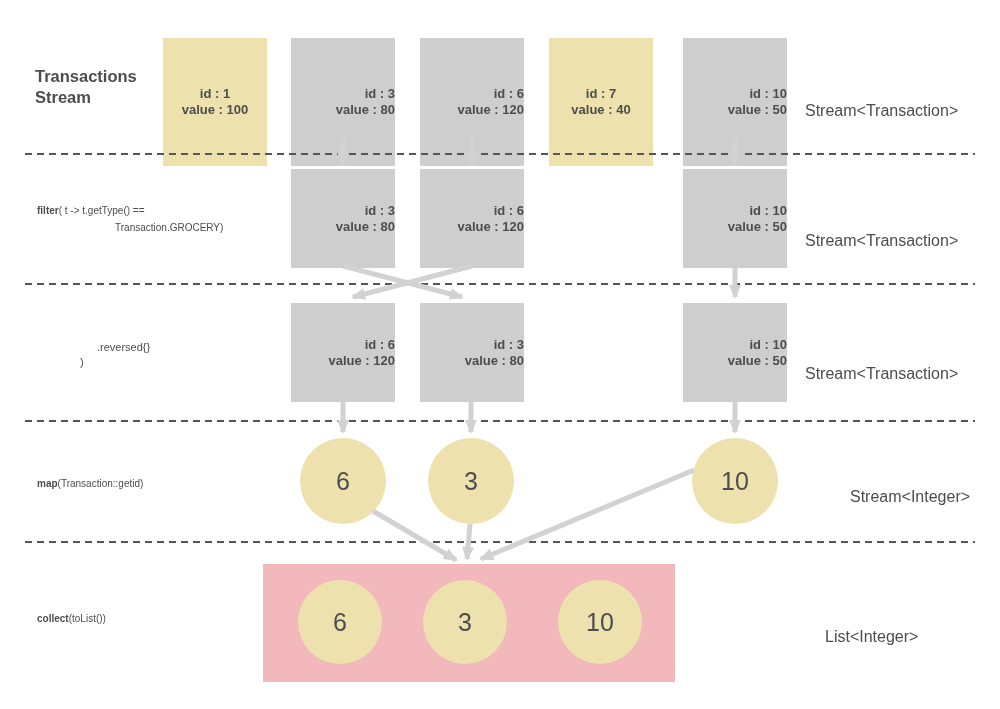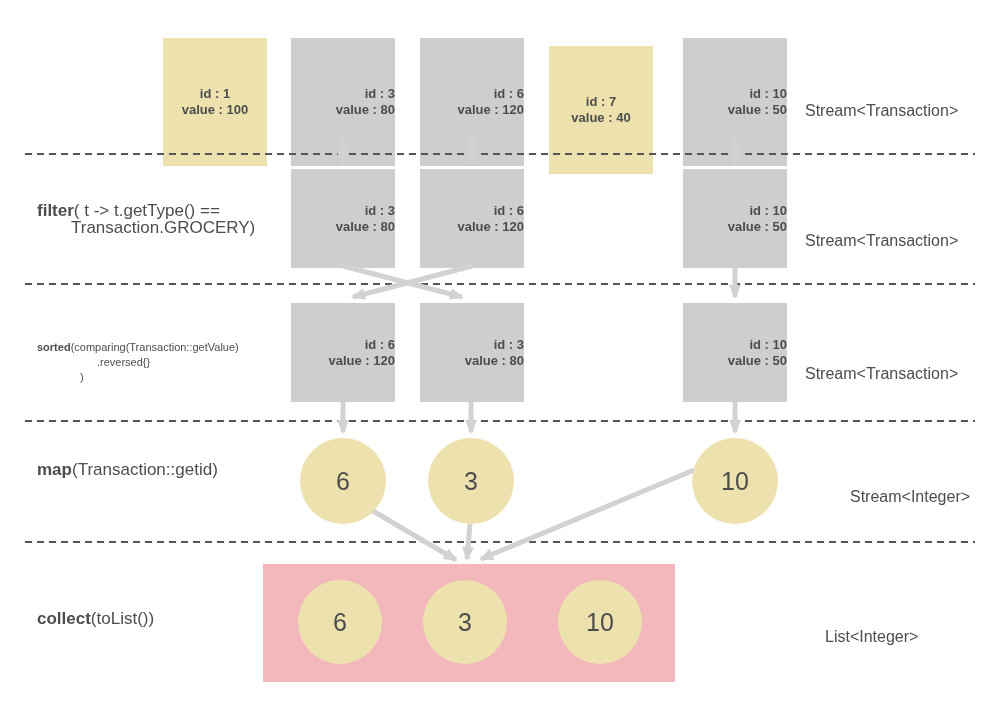--- a/index.html
+++ b/index.html
@@ -22,24 +22,24 @@
   .box.gray{background:var(--gray);align-items:flex-end;}
   .box.yellow{background:var(--yellow);}
   .row23{height:99px;}
   .circle{
     position:absolute; width:86px; height:86px; border-radius:50%; background:var(--yellow);
     display:flex; align-items:center; justify-content:center; font-size:25px; z-index:2;
   }
   .circle.small{width:84px;height:84px;}
   .collect-rect{position:absolute; left:263px; top:564px; width:412px; height:118px; background:var(--pink); z-index:1;}
   .type-label{position:absolute; font-size:16px; white-space:nowrap; z-index:3;margin-top:20px;}
-  .op-label{position:absolute; font-size:17px; line-height:17px; white-space:nowrap; z-index:3;}
+  .op-label{position:absolute; font-size:10px; line-height:17px; white-space:nowrap; z-index:3;}
   .op-label.sorted{font-size:11px; line-height:15px;}
   .op-label b{font-weight:bold;}
-  .indent-filter{margin-left:34px;}
+  .indent-filter{margin-left:78px;}
   .indent-sorted{margin-left:60px;}
   .indent-sorted2{margin-left:43px;}
   .title{position:absolute; left:35px; top:66px; font-size:16.5px; font-weight:bold; line-height:21px; z-index:3;}
 </style>
 </head>
 <body>
 
 <div class="canvas">
 
   <svg class="overlay" viewBox="0 0 1000 709">
@@ -64,53 +64,56 @@
 
     <line class="arrow" x1="343" y1="402" x2="343" y2="432" marker-end="url(#ah)"></line>
     <line class="arrow" x1="471" y1="402" x2="471" y2="432" marker-end="url(#ah)"></line>
     <line class="arrow" x1="735" y1="402" x2="735" y2="432" marker-end="url(#ah)"></line>
 
     <line class="arrow" x1="373" y1="511" x2="456" y2="560" marker-end="url(#ah)"></line>
     <line class="arrow" x1="470" y1="524" x2="467" y2="559" marker-end="url(#ah)"></line>
     <line class="arrow" x1="694" y1="470" x2="481" y2="559" marker-end="url(#ah)"></line>
   </svg>
 
+  <div class="title">
+    <div>Transactions</div>
+    <div>Stream</div>
+  </div>
 
   <div class="op-label" style="left:37px; top:202px;">
     <div><b>filter</b><span>( t -&gt; t.getType() ==</span></div>
     <div class="indent-filter">Transaction.GROCERY)</div>
   </div>
 
   <div class="op-label sorted" style="left:37px; top:340px;">
-    <div><b>sorted</b><span>(comparing(Transaction::getValue)</span></div>
     <div class="indent-sorted">.reversed{}</div>
     <div class="indent-sorted2">)</div>
   </div>
 
-  <div class="op-label" style="left:37px; top:461px;">
+  <div class="op-label" style="left:37px; top:475px;">
     <b>map</b><span>(Transaction::getid)</span>
   </div>
 
   <div class="op-label" style="left:37px; top:610px;text-align:center;">
     <b>collect</b><span>(toList())</span>
   </div>
 
   <div class="box yellow" style="left:163px; top:38px;">
     <div>id : 1</div>
     <div>value : 100</div>
   </div>
   <div class="box gray" style="left:291px; top:38px;">
     <div>id : 3</div>
     <div>value : 80</div>
   </div>
   <div class="box gray" style="left:420px; top:38px;">
     <div>id : 6</div>
     <div>value : 120</div>
   </div>
-  <div class="box yellow" style="left:549px; top:46px;">
+  <div class="box yellow" style="left:549px; top:38px;">
     <div>id : 7</div>
     <div>value : 40</div>
   </div>
   <div class="box gray" style="left:683px; top:38px;">
     <div>id : 10</div>
     <div>value : 50</div>
   </div>
 
   <div class="box gray row23" style="left:291px; top:169px;">
     <div>id : 3</div>

